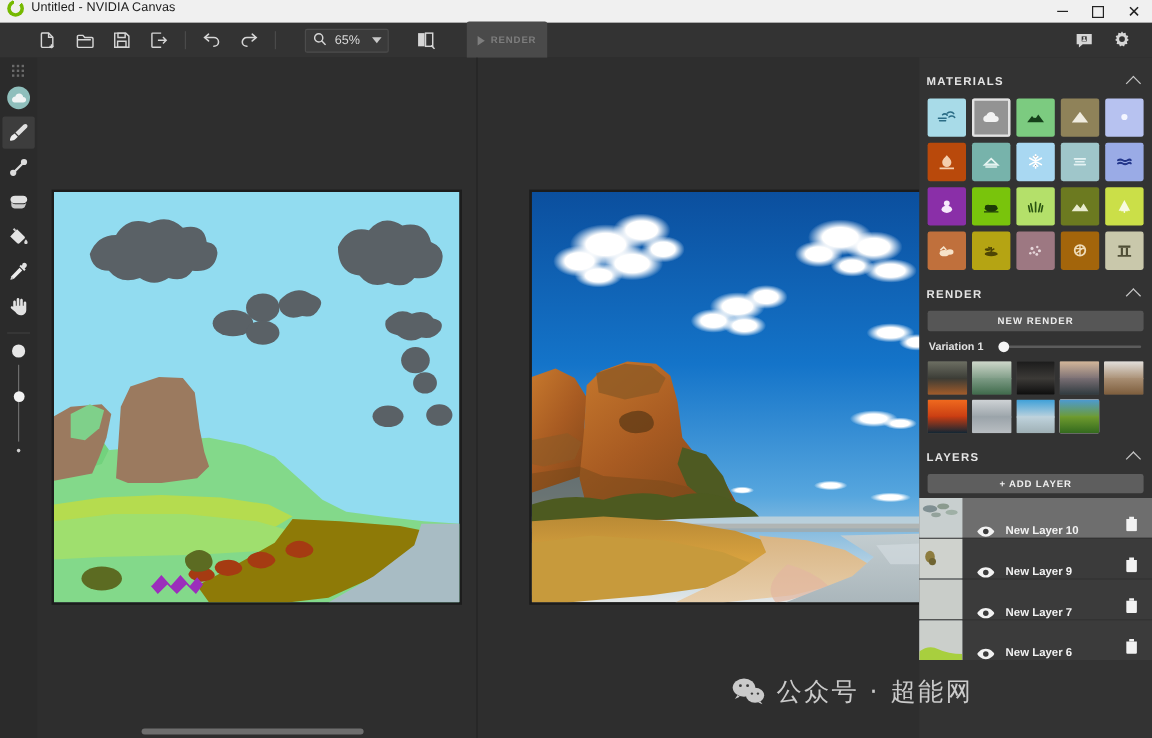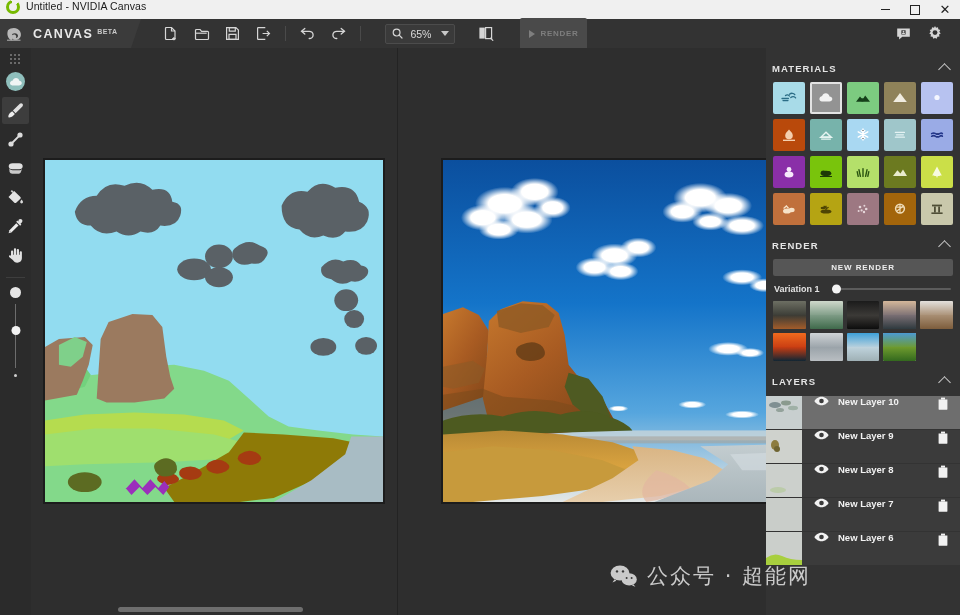--- a/index.html
+++ b/index.html
@@ -165,21 +165,21 @@
   .sthumb.sel { outline:1.5px solid #fff; outline-offset:-1.5px; }
   .sthumb .sky, .sthumb .gnd { position:absolute; left:0; width:100%; }
 
   .addlayer {
     margin:3px 7px 0 7px; height:16px; background:#5e5e5e; border-radius:2px;
     display:flex; align-items:center; justify-content:center;
     font-size:8px; font-weight:bold; letter-spacing:.7px; color:#f0f0f0; cursor:pointer;
   }
   .layerlist { margin-top:4px; }
   .layer {
-    height:33px; display:flex; align-items:flex-start; background:#3b3b3b;
+    height:33px; display:flex; align-items:flex-end; background:#3b3b3b;
     margin-bottom:1px; cursor:pointer; position:relative;
   }
   .layer.sel { background:#6e6e6e; }
   .lthumb { width:36px; height:33px; flex:0 0 auto; position:relative; overflow:hidden; background:#c9cfcf; }
   .eye { width:20px; margin-left:9px; display:flex; align-items:center; justify-content:center; cursor:pointer; }
   .lname { font-size:9.5px; font-weight:bold; color:#f2f2f2; margin-left:7px; white-space:nowrap; }
   .trash { margin-left:auto; margin-right:11px; cursor:pointer; }
 
   
   .wm {
@@ -198,30 +198,20 @@
     <div class="tb-icon"></div>
     <div class="tb-title">Untitled - NVIDIA Canvas</div>
     <div class="tb-ctrls">
       <div class="tb-btn tb-min"></div>
       <div class="tb-btn tb-max"></div>
       <div class="tb-btn tb-close">✕</div>
     </div>
   </div>
 
   <div class="toolbar">
-    <div class="brand">
-      <span class="nv-logo">
-        <svg width="19" height="16" viewBox="0 0 19 16">
-          <path d="M2 4.2c2.6-2.4 6.6-3 9.6-1.3 2.4 1.3 3.6 3.9 3.3 6.3-.3 2.3-2 4.3-4.3 4.8-1.6.3-3.4-.2-4.4-1.5V9.3c.8-1 2.3-1.2 3.3-.4.9.7 1 2.1.3 3 .7.1 1.5-.2 1.9-.9.6-1 .3-2.4-.6-3.1-1.4-1.1-3.5-.9-4.9.2V15c-2.3-1-4.1-3-4.6-5.5C1.2 7.7 1.4 5.8 2 4.2z" fill="#b9b9b9"></path>
-          <rect x="1" y="13.6" width="13.5" height="1.3" fill="#9a9a9a"></rect>
-        </svg>
-      </span>
-      <span class="brand-name">CANVAS</span>
-      <span class="brand-beta">BETA</span>
-    </div>
 
     <div class="tgrp sp-l">
       <div class="tbtn">
         <svg width="15" height="16" viewBox="0 0 15 16" fill="none" stroke="#d6d6d6" stroke-width="1.2">
           <path d="M2.5 1.5h6l3.5 3.5v7.5a1 1 0 0 1-1 1H3.5a1 1 0 0 1-1-1v-10a1 1 0 0 1 1-1z"></path>
           <path d="M8.5 1.5V5h3.5"></path>
           <path d="M9.2 12.6h3.4M10.9 10.9v3.4" stroke-width="1.1"></path>
         </svg>
       </div>
       <div class="tbtn">
@@ -760,20 +750,21 @@
         <div class="sthumb sel">
           <div class="sky" style="top:0;height:52%;background:linear-gradient(180deg,#4c9ad2,#6f9b2e)"></div>
           <div class="gnd" style="bottom:0;height:50%;background:linear-gradient(180deg,#6f9b2e,#33691e)"></div>
         </div>
       </div>
 
     <div class="sect-head">
       <span class="sect-title">LAYERS</span>
       <span class="chev-up"></span>
     </div>
+    <div class="addlayer">+ ADD LAYER</div>
     <div class="layerlist" id="layerlist">
         <div class="layer sel">
           <span class="lthumb"><svg width="36" height="33" viewBox="0 0 36 33">
               <rect width="36" height="33" fill="#c8cfcf"></rect>
               <ellipse cx="9" cy="9" rx="6" ry="3" fill="#7f8f92"></ellipse>
               <ellipse cx="20" cy="7" rx="5" ry="2.4" fill="#8a9a8e"></ellipse>
               <ellipse cx="27" cy="12" rx="5" ry="2.2" fill="#9fb0a6"></ellipse>
               <ellipse cx="14" cy="14" rx="4" ry="2" fill="#93a29b"></ellipse>
             </svg></span>
           <span class="eye">
@@ -794,37 +785,20 @@
               <ellipse cx="9" cy="15" rx="4" ry="5" fill="#8d7c3e"></ellipse>
               <ellipse cx="11" cy="19" rx="3" ry="3" fill="#6f6431"></ellipse>
             </svg></span>
           <span class="eye">
             <svg width="15" height="10" viewBox="0 0 15 10">
               <path d="M7.5.7C3.9.7 1.2 3.3.4 5c.8 1.7 3.5 4.3 7.1 4.3S13.8 6.7 14.6 5C13.8 3.3 11.1.7 7.5.7z" fill="#f2f2f2"></path>
               <circle cx="7.5" cy="5" r="2.3" fill="#3b3b3b"></circle>
             </svg>
           </span>
           <span class="lname">New Layer 9</span>
-          <span class="trash"><svg width="12" height="13" viewBox="0 0 12 13">
-              <path d="M1.6 2.6h8.8v9.3a.9.9 0 0 1-.9.9H2.5a.9.9 0 0 1-.9-.9z" fill="#f2f2f2"></path>
-              <path d="M4 .6h4v2H4z" fill="#f2f2f2"></path>
-            </svg></span>
-        </div>
-        <div class="layer">
-          <span class="lthumb"><svg width="36" height="33" viewBox="0 0 36 33">
-              <rect width="36" height="33" fill="#ccd0cc"></rect>
-              <ellipse cx="12" cy="26" rx="8" ry="3" fill="#b6c9a0" opacity=".8"></ellipse>
-            </svg></span>
-          <span class="eye">
-            <svg width="15" height="10" viewBox="0 0 15 10">
-              <path d="M7.5.7C3.9.7 1.2 3.3.4 5c.8 1.7 3.5 4.3 7.1 4.3S13.8 6.7 14.6 5C13.8 3.3 11.1.7 7.5.7z" fill="#f2f2f2"></path>
-              <circle cx="7.5" cy="5" r="2.3" fill="#3b3b3b"></circle>
-            </svg>
-          </span>
-          <span class="lname">New Layer 8</span>
           <span class="trash"><svg width="12" height="13" viewBox="0 0 12 13">
               <path d="M1.6 2.6h8.8v9.3a.9.9 0 0 1-.9.9H2.5a.9.9 0 0 1-.9-.9z" fill="#f2f2f2"></path>
               <path d="M4 .6h4v2H4z" fill="#f2f2f2"></path>
             </svg></span>
         </div>
         <div class="layer">
           <span class="lthumb"><svg width="36" height="33" viewBox="0 0 36 33">
               <rect width="36" height="33" fill="#c9cdc9"></rect>
             </svg></span>
           <span class="eye">

